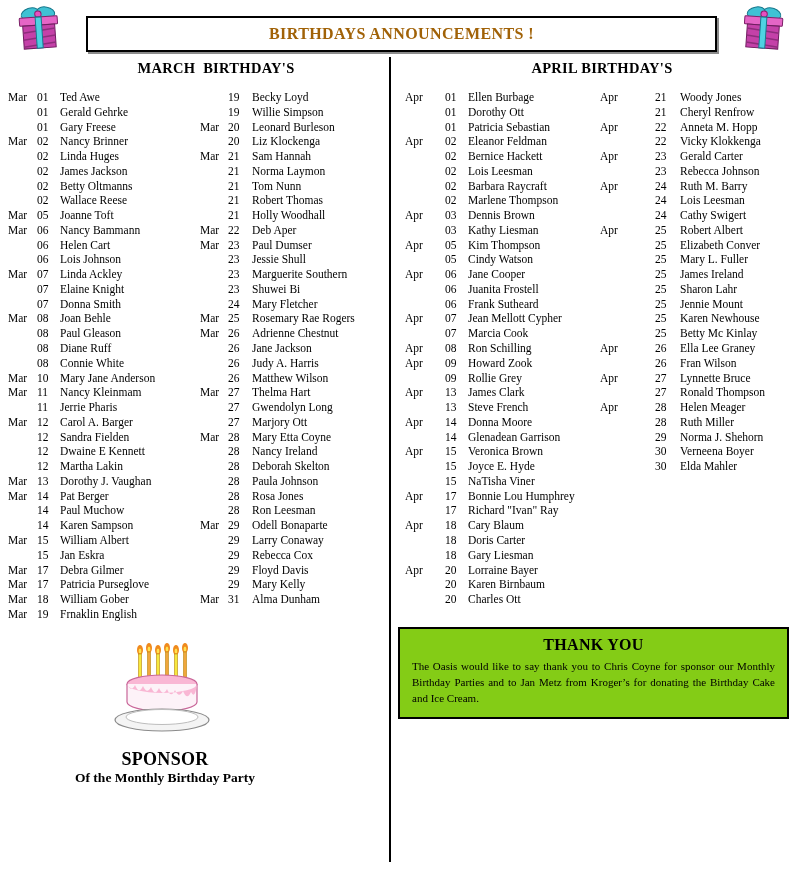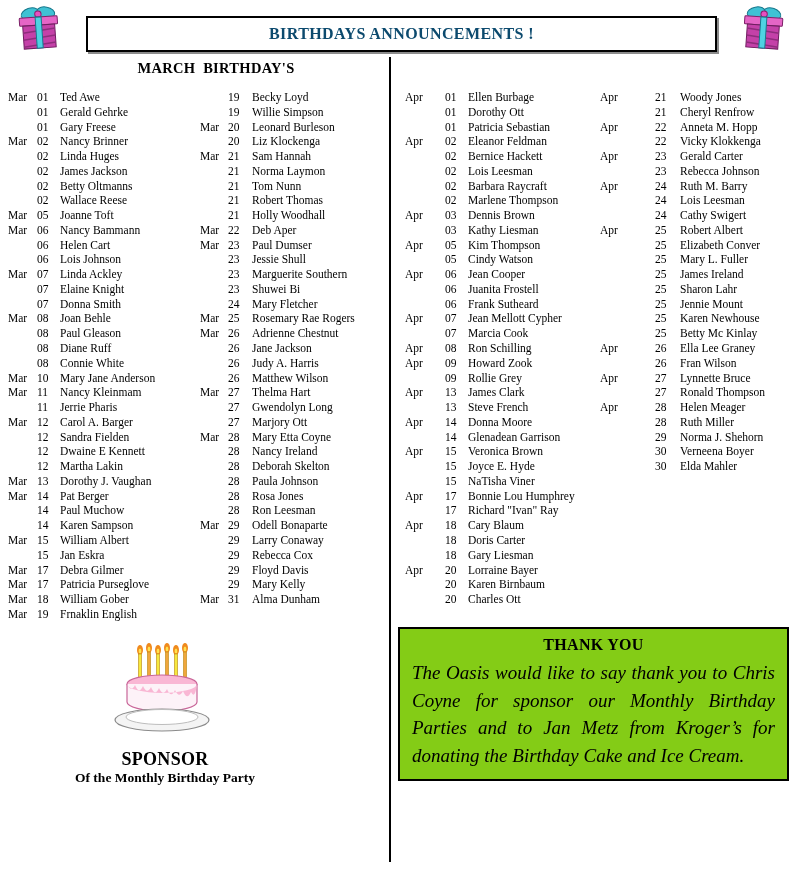--- a/index.html
+++ b/index.html
@@ -39,21 +39,21 @@
 
   .cake{position:absolute;left:110px;top:640px;}
   .sponsor-line1{position:absolute;left:30px;top:749px;width:270px;text-align:center;
                  font-weight:bold;font-size:18px;letter-spacing:.3px;}
   .sponsor-line2{position:absolute;left:15px;top:770px;width:300px;text-align:center;
                  font-weight:bold;font-size:13.5px;}
 
   .thankyou{position:absolute;left:398px;top:627px;width:391px;border:2px solid #000;
             background:#84cc16;padding:7px 12px 10px 12px;box-sizing:border-box;}
   .thankyou-title{text-align:center;font-weight:bold;font-size:16px;margin:0 0 5px 0;letter-spacing:.3px;}
-  .thankyou-body{font-size:19px;text-align:justify;line-height:1.45;margin:0;font-style:italic;}
+  .thankyou-body{font-size:11px;text-align:justify;line-height:1.45;margin:0;}
 </style>
 </head>
 <body>
 
 <div class="page">
 
   <div class="gift left">
     <svg width="52" height="48" viewBox="0 0 52 48">
       <ellipse cx="17" cy="9" rx="9" ry="5.5" fill="#3fc1d4" stroke="#16788c" transform="rotate(-15 17 9)"></ellipse>
       <ellipse cx="33" cy="9" rx="9" ry="5.5" fill="#3fc1d4" stroke="#16788c" transform="rotate(15 33 9)"></ellipse>
@@ -75,26 +75,27 @@
       <rect x="6" y="13" width="38" height="8" rx="1" fill="#e565c6" stroke="#7c2168"></rect>
       <rect x="9" y="21" width="32" height="23" fill="#c441a8" stroke="#6e1d5e"></rect>
       <line x1="9" y1="28" x2="41" y2="25" stroke="#8e2d7c" stroke-width="1.5"></line>
       <line x1="9" y1="35" x2="41" y2="32" stroke="#8e2d7c" stroke-width="1.5"></line>
       <line x1="9" y1="42" x2="41" y2="39" stroke="#8e2d7c" stroke-width="1.5"></line>
       <rect x="22" y="13" width="6" height="31" fill="#4fd2e2" stroke="#16788c"></rect>
     </svg>
   </div>
 
   <div class="title-box">
-    <span class="title-text" style="color: #0c4a6e;">BIRTHDAYS ANNOUNCEMENTS !</span>
+    <span class="title-text" style="color: #a16207;">BIRTHDAYS ANNOUNCEMENTS !</span>
   </div>
 
   <div class="divider"></div>
 
   <div class="section-title" id="march-title">MARCH  BIRTHDAY'S</div>
+  <div class="section-title" id="april-title">APRIL BIRTHDAY'S</div>
 
   <div class="list" id="march-left">
       <div class="row">
         <span class="m">Mar</span>
         <span class="d">01</span>
         <span class="n">Ted Awe</span>
       </div>
       <div class="row">
         <span class="m"></span>
         <span class="d">01</span>
@@ -505,21 +506,21 @@
         <span class="n">Kim Thompson</span>
       </div>
       <div class="row">
         <span class="m"></span>
         <span class="d">05</span>
         <span class="n">Cindy Watson</span>
       </div>
       <div class="row">
         <span class="m">Apr</span>
         <span class="d">06</span>
-        <span class="n">Jean Cooper</span>
+        <span class="n">Jane Cooper</span>
       </div>
       <div class="row">
         <span class="m"></span>
         <span class="d">06</span>
         <span class="n">Juanita Frostell</span>
       </div>
       <div class="row">
         <span class="m"></span>
         <span class="d">06</span>
         <span class="n">Frank Sutheard</span>

